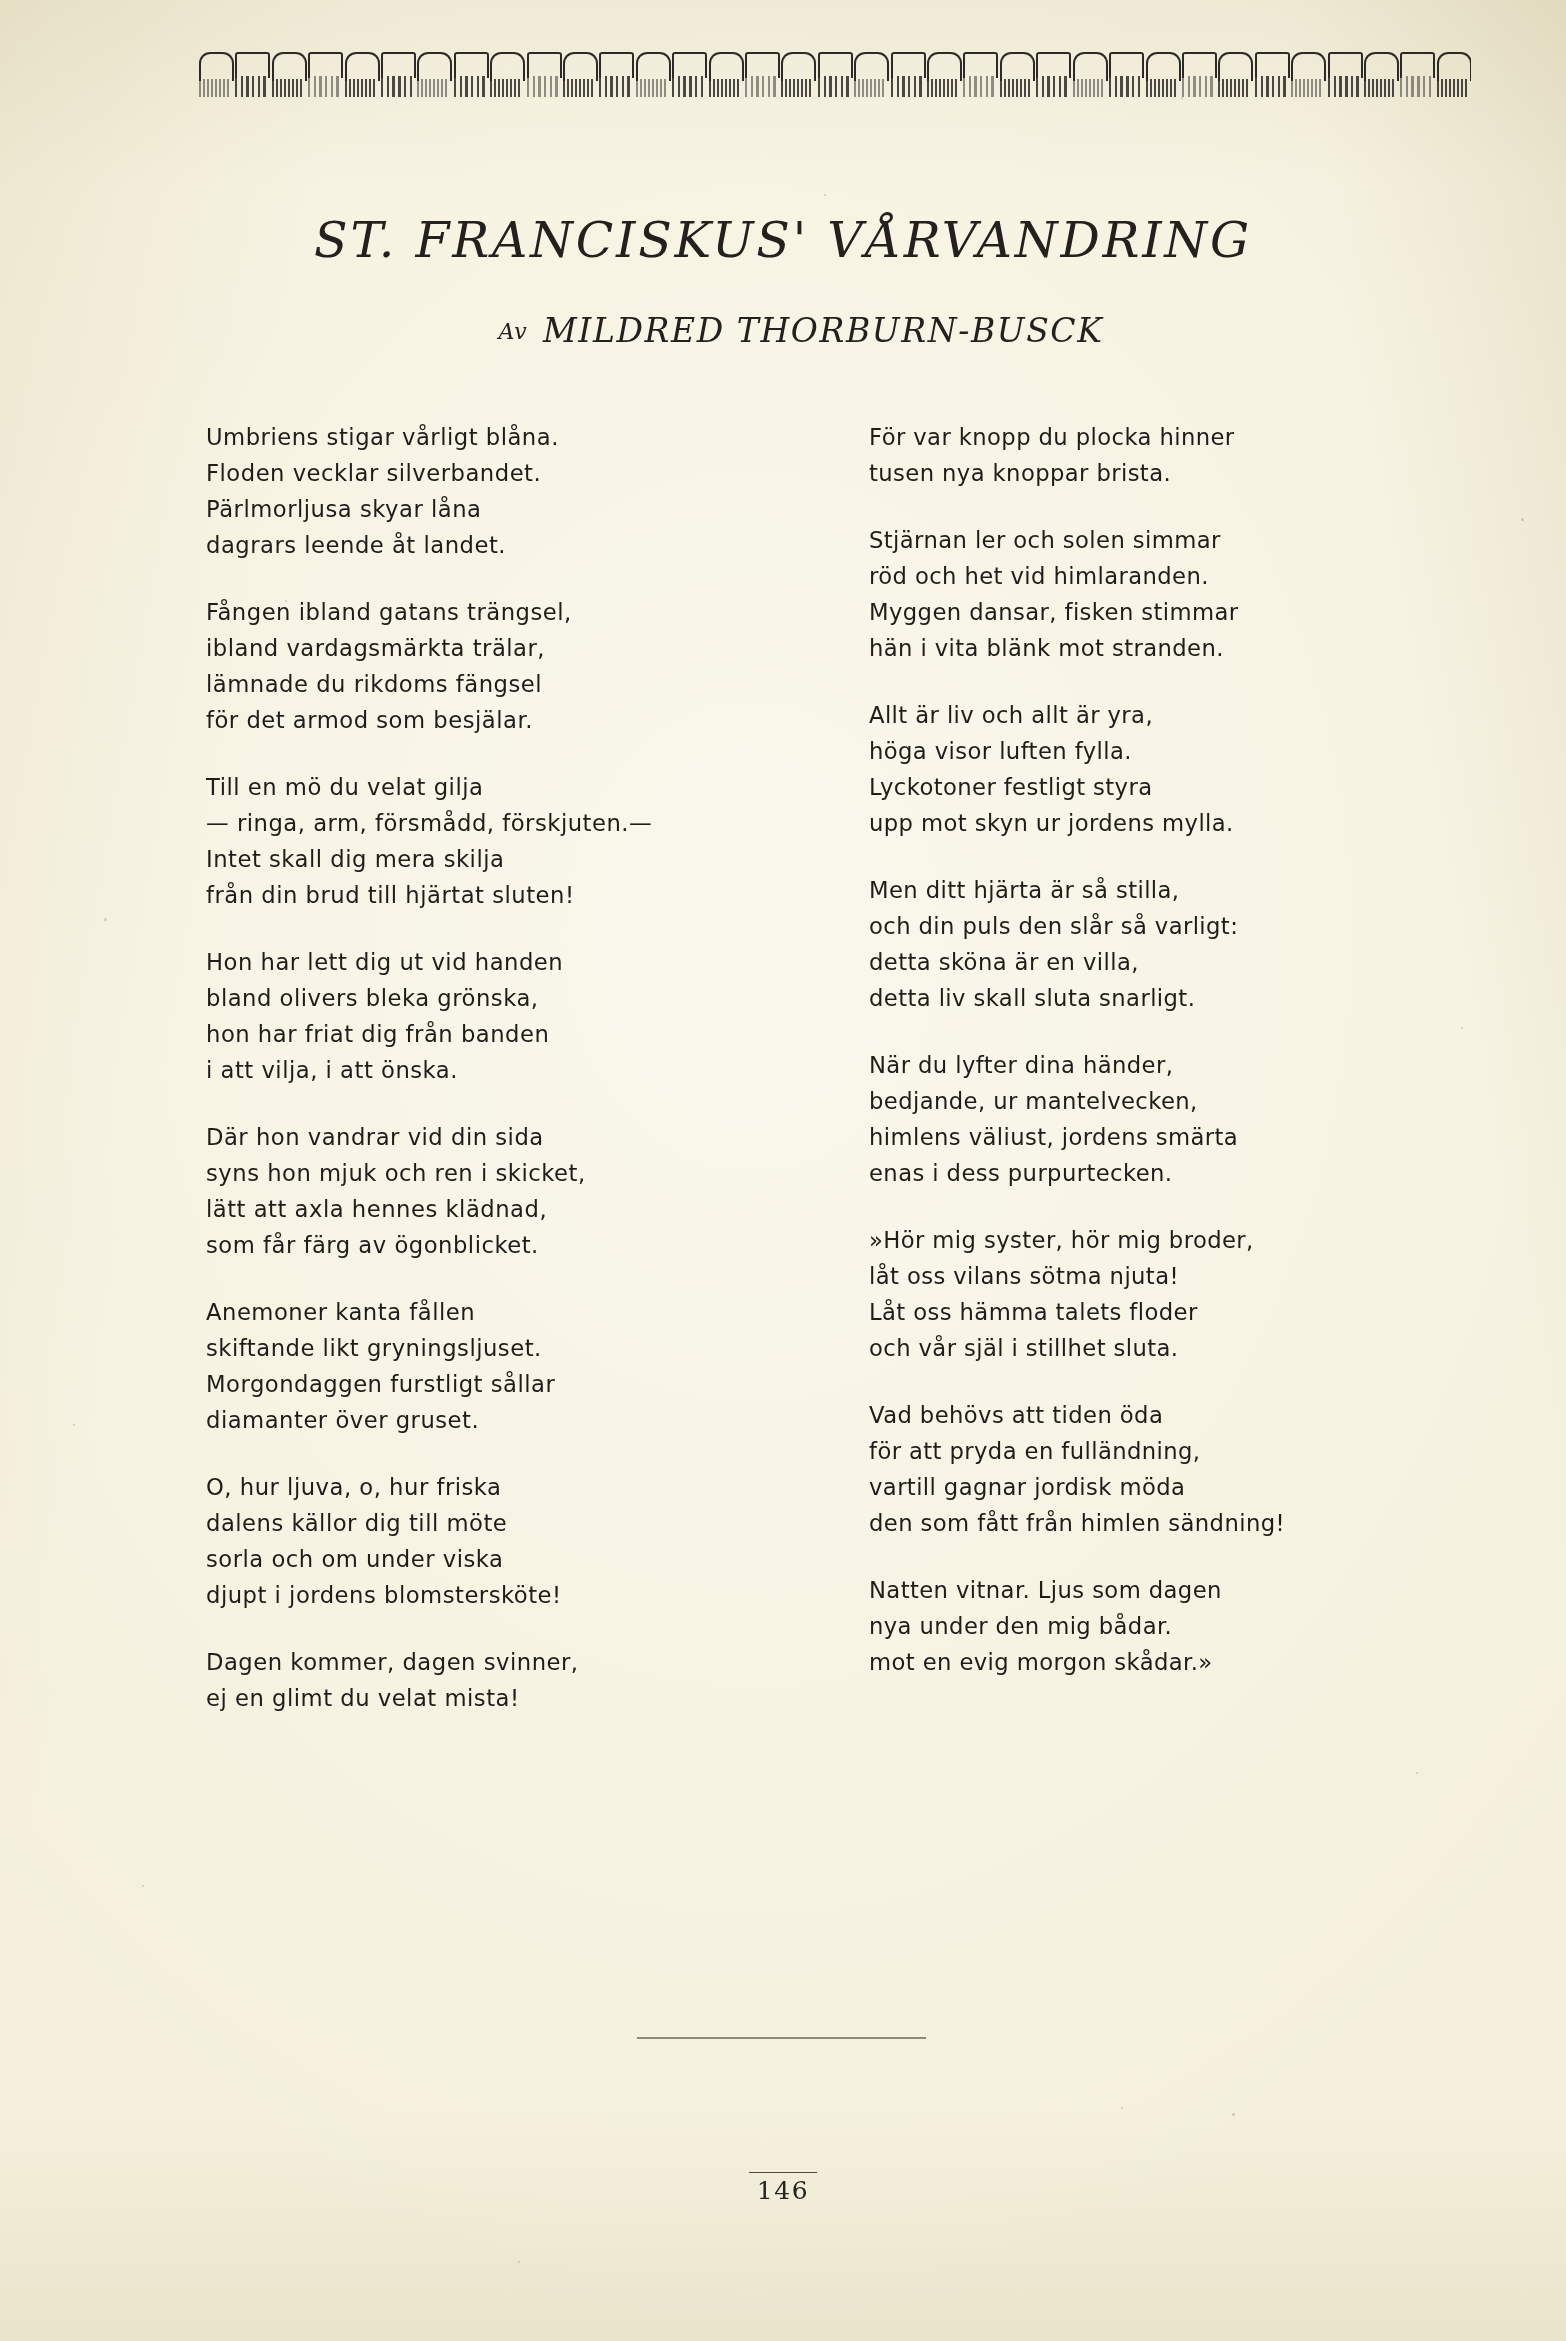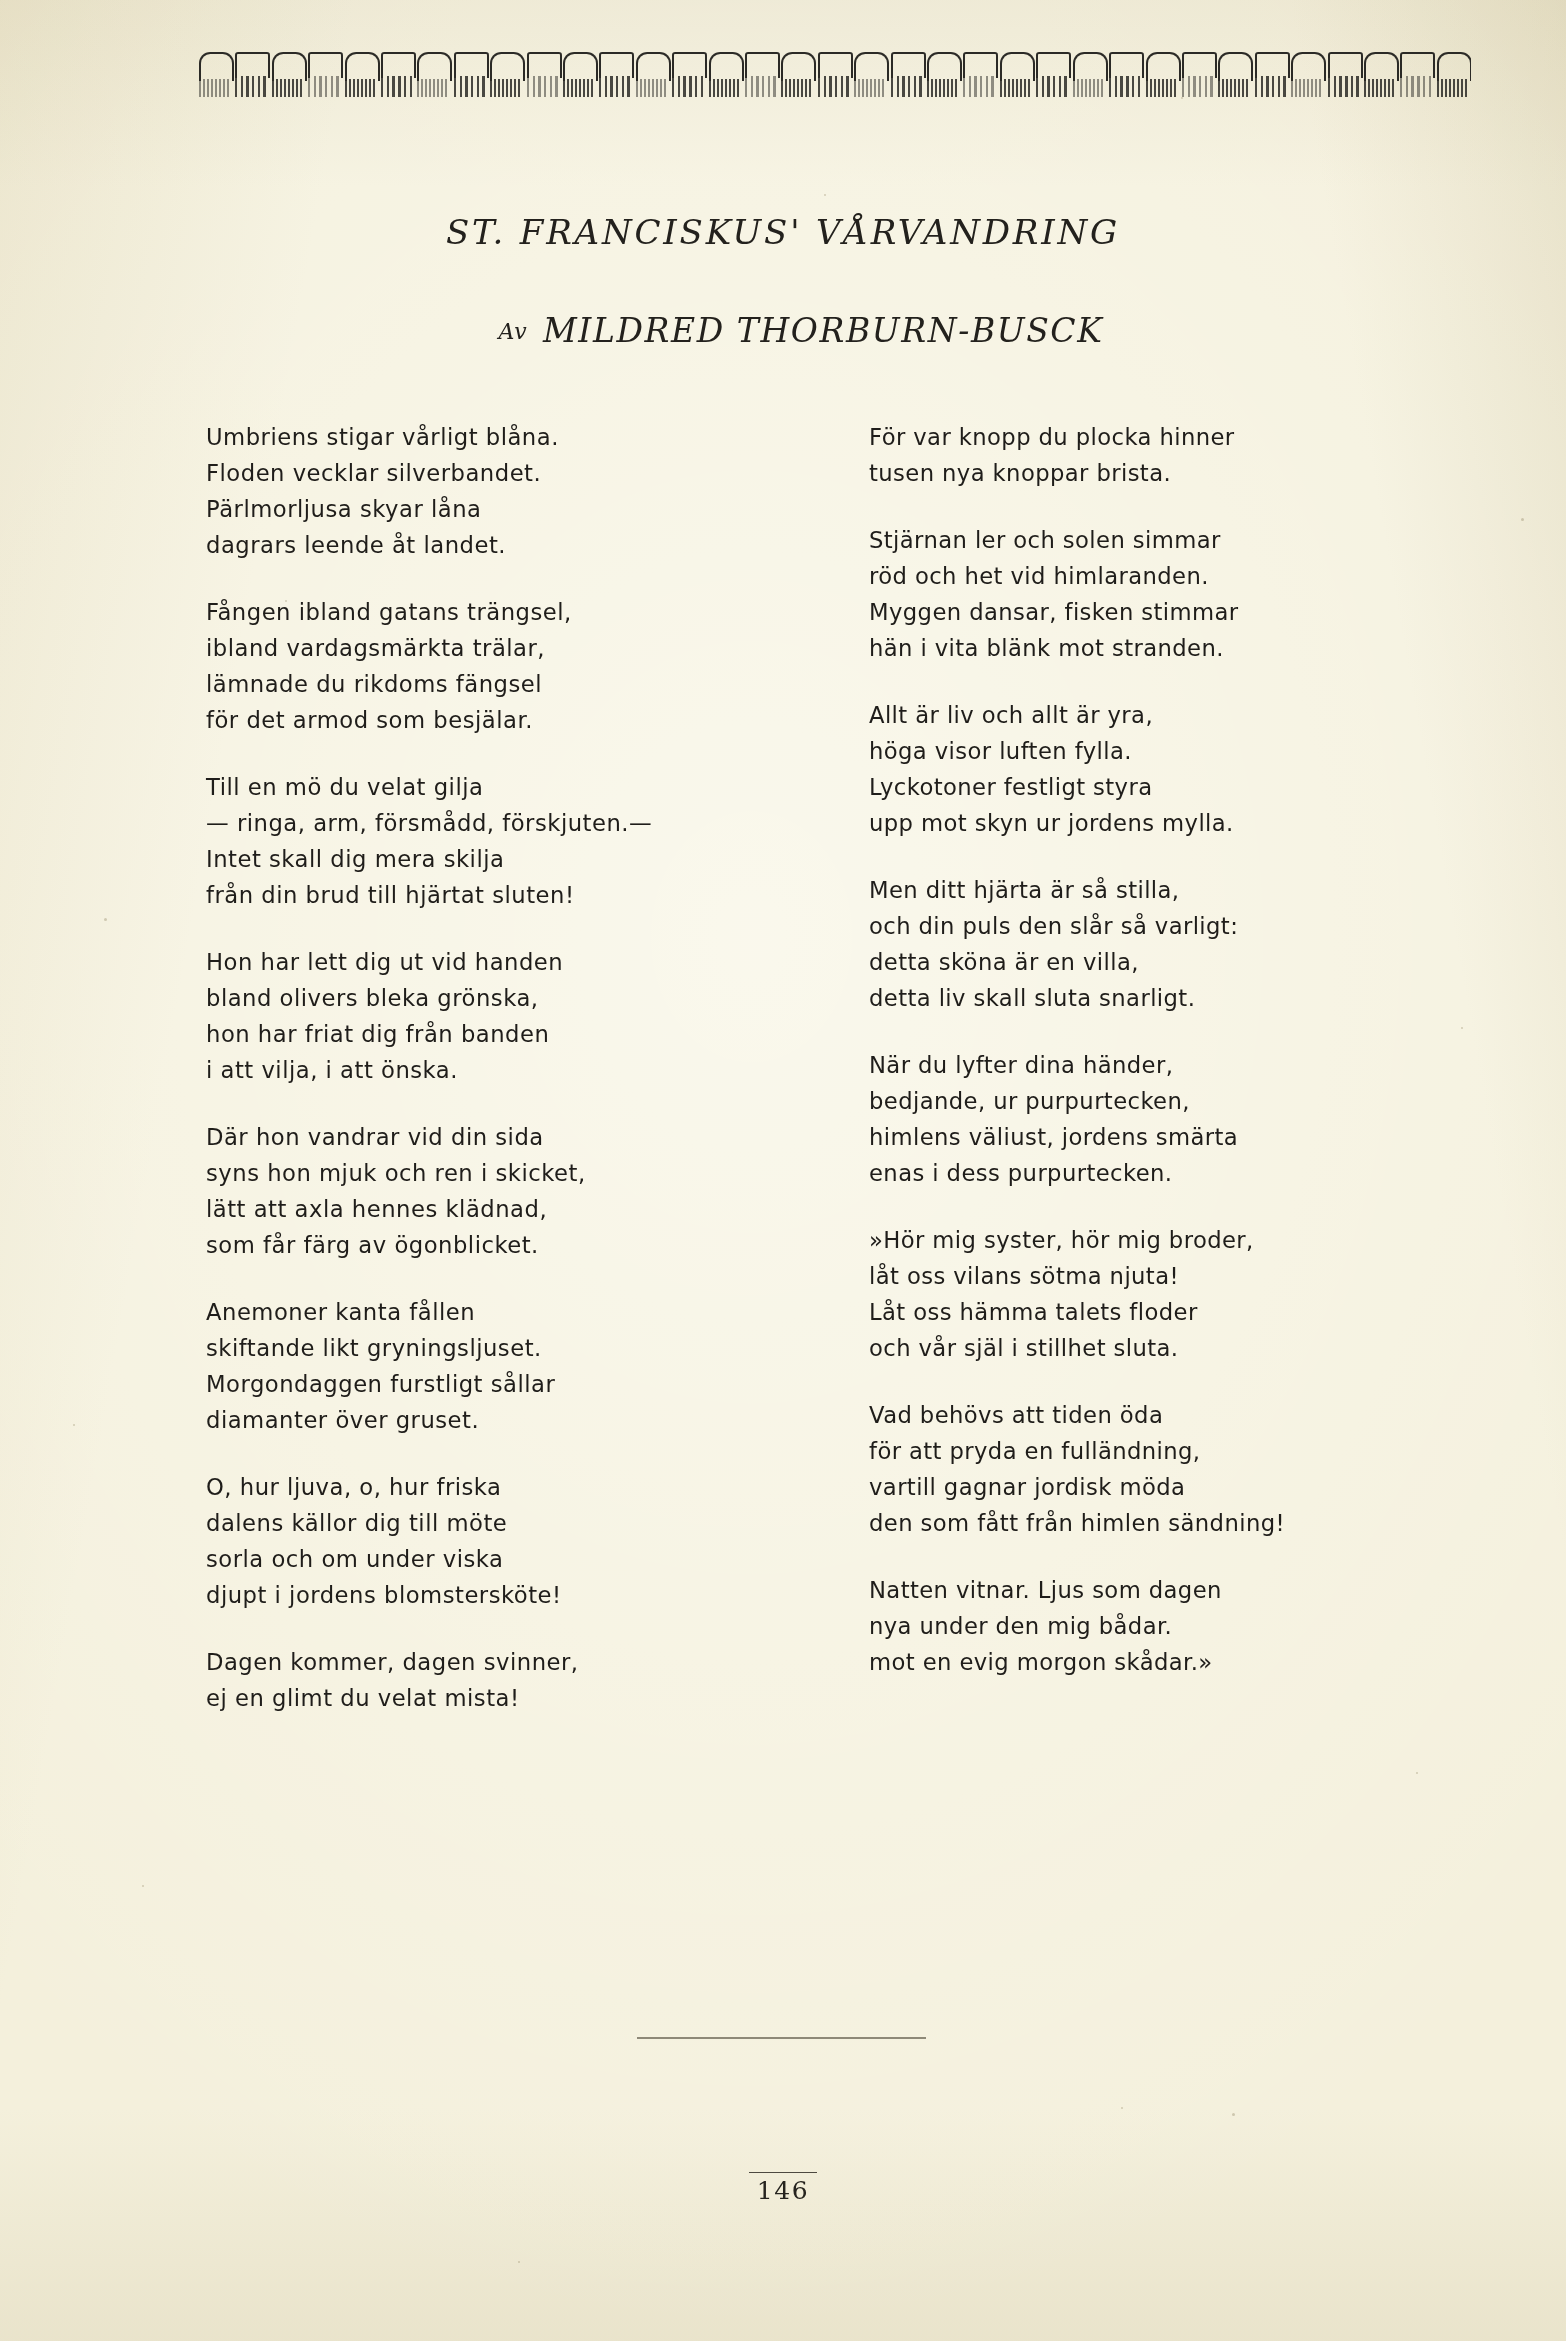--- a/index.html
+++ b/index.html
@@ -90,21 +90,21 @@
 
   
   #title {
     position: absolute;
     left: 0;
     right: 0;
     top: 212px;
     text-align: center;
     font-family: "DejaVu Serif", serif;
     font-style: italic;
-    font-size: 34px;
+    font-size: 49px;
     letter-spacing: 2.8px;
     color: #23211d;
     white-space: nowrap;
   }
   #subtitle {
     position: absolute;
     left: 0;
     right: 0;
     top: 311px;
     text-align: center;
@@ -404,21 +404,21 @@
           <div class="line">upp mot skyn ur jordens mylla.</div>
         </div>
         <div class="stanza">
           <div class="line">Men ditt hjärta är så stilla,</div>
           <div class="line">och din puls den slår så varligt:</div>
           <div class="line">detta sköna är en villa,</div>
           <div class="line">detta liv skall sluta snarligt.</div>
         </div>
         <div class="stanza">
           <div class="line">När du lyfter dina händer,</div>
-          <div class="line">bedjande, ur purpurtecken,</div>
+          <div class="line">bedjande, ur mantelvecken,</div>
           <div class="line">himlens väliust, jordens smärta</div>
           <div class="line">enas i dess purpurtecken.</div>
         </div>
         <div class="stanza">
           <div class="line">»Hör mig syster, hör mig broder,</div>
           <div class="line">låt oss vilans sötma njuta!</div>
           <div class="line">Låt oss hämma talets floder</div>
           <div class="line">och vår själ i stillhet sluta.</div>
         </div>
         <div class="stanza">

